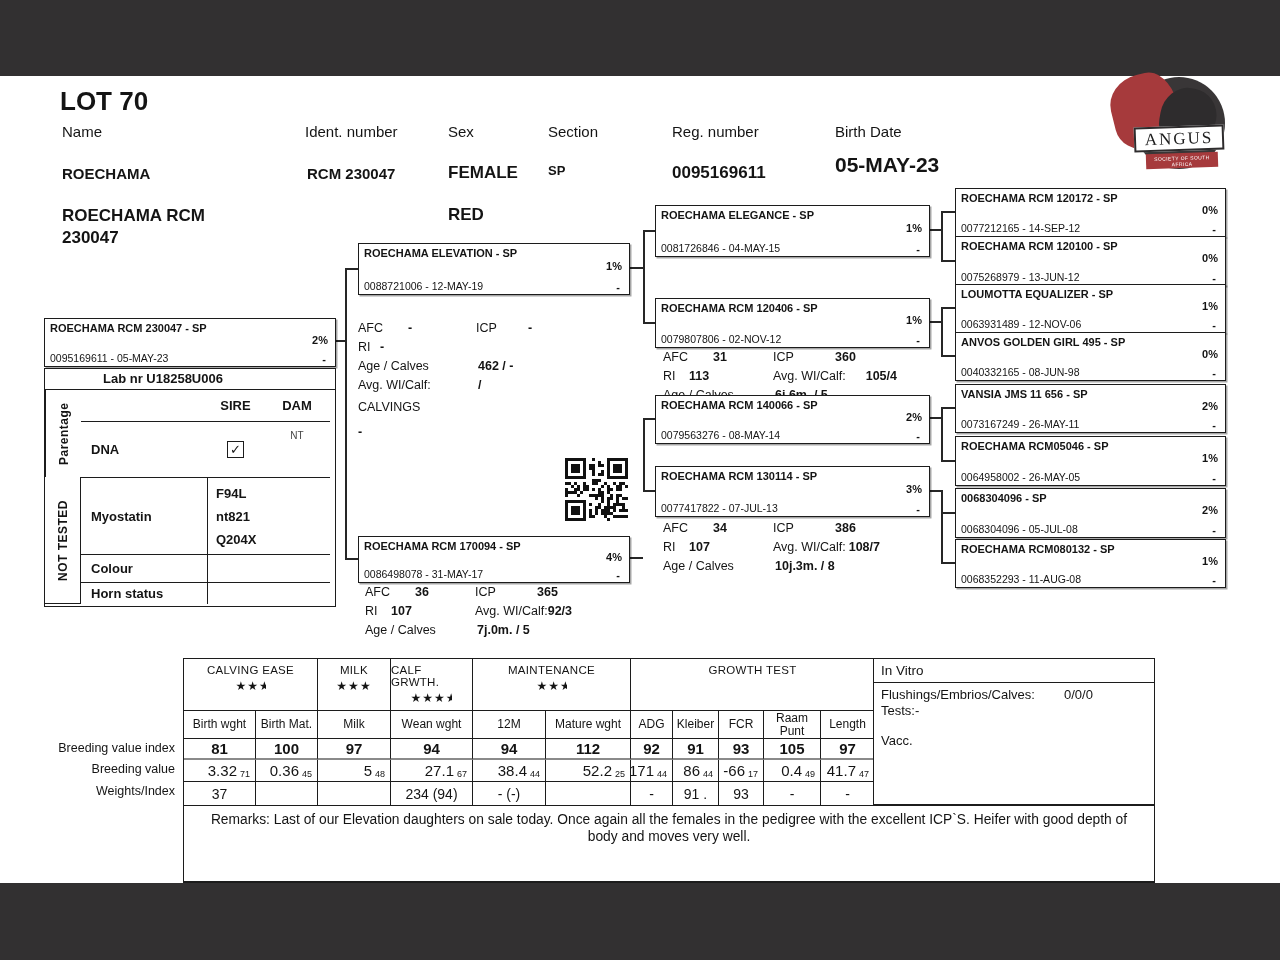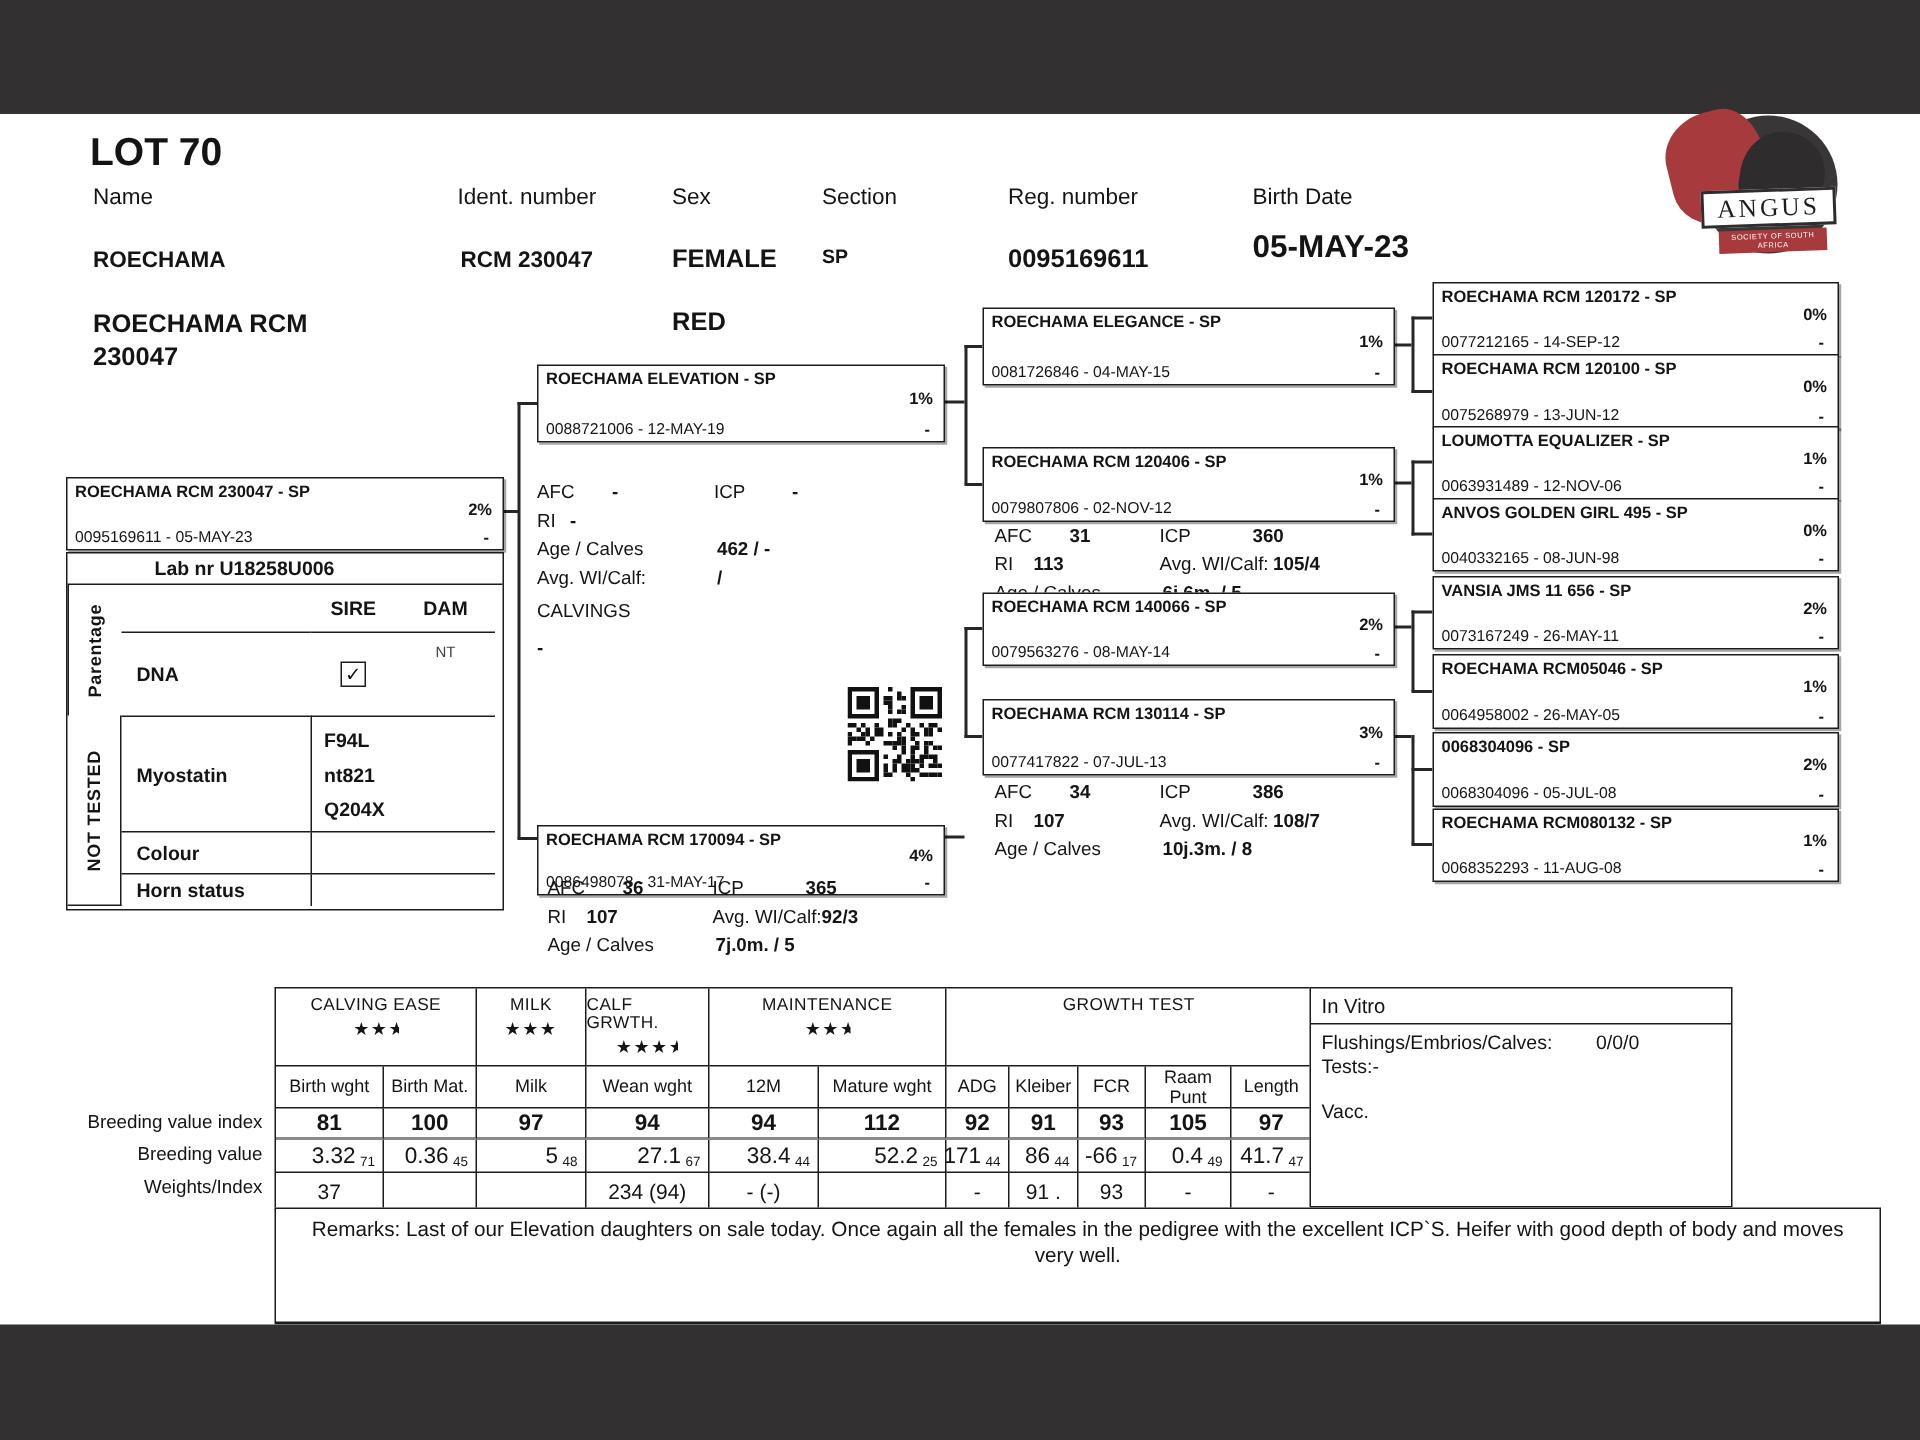--- a/index.html
+++ b/index.html
@@ -63,21 +63,21 @@
       padding-right:5px;font-size:15px;box-sizing:border-box;}
   .acc{font-size:9px;margin-left:3px;position:relative;top:3px;}
   .cw{height:24px;display:flex;align-items:center;justify-content:center;font-size:14px;box-sizing:border-box;}
   .rowlab{position:absolute;left:20px;width:155px;text-align:right;font-size:12.5px;white-space:nowrap;}
   
   .ivp{position:absolute;left:873px;top:658px;width:282px;height:147px;border:1.5px solid #1c1c1c;box-sizing:border-box;background:#fff;}
   .ivp-title{height:23px;border-bottom:1px solid #1c1c1c;line-height:23px;padding-left:7px;font-size:13.5px;}
   .ivp-line{padding-left:7px;font-size:13px;line-height:16px;position:relative;}
   .ivp-val{position:absolute;left:190px;top:0;}
   
-  .remarks{position:absolute;left:183px;top:805px;width:1071px;height:78px;border:1.5px solid #1c1c1c;
+  .remarks{position:absolute;left:183px;top:805px;width:972px;height:78px;border:1.5px solid #1c1c1c;
            border-bottom-width:2.5px;box-sizing:border-box;background:#fff;}
   .remarks p{margin:5px 12px;text-align:center;font-size:13.8px;line-height:17px;}
   
   .logo{position:absolute;left:1108px;top:74px;width:120px;height:98px;}
   .lg-circle{position:absolute;right:3px;top:3px;width:92px;height:92px;border-radius:50%;background:#393637;}
   .lg-red{position:absolute;left:4px;top:0;width:66px;height:74px;background:#a63a3c;
           border-radius:58% 42% 52% 48%/45% 55% 60% 40%;transform:rotate(-14deg);}
   .lg-dark{position:absolute;left:52px;top:14px;width:56px;height:60px;background:#2e2c2d;
            border-radius:50% 50% 55% 45%/52% 48% 58% 42%;transform:rotate(10deg);}
   .lg-banner{position:absolute;left:26px;top:52px;width:90px;height:25px;background:#fff;border:2px solid #2e2c2d;
@@ -327,21 +327,21 @@
         <rect x="27" y="57" width="3" height="3" fill="#111"></rect>
         <rect x="39" y="57" width="3" height="3" fill="#111"></rect>
         <rect x="48" y="57" width="3" height="3" fill="#111"></rect>
         <rect x="51" y="57" width="3" height="3" fill="#111"></rect>
         <rect x="54" y="57" width="3" height="3" fill="#111"></rect>
         <rect x="57" y="57" width="3" height="3" fill="#111"></rect>
         <rect x="60" y="57" width="3" height="3" fill="#111"></rect>
         <rect x="42" y="60" width="3" height="3" fill="#111"></rect>
       </svg></div>
 
-  <div class="pbox" style="left:358px;top:550px;width:270px;height:45px;">
+  <div class="pbox" style="left:358px;top:536px;width:270px;height:45px;">
     <div class="bt">ROECHAMA RCM 170094 - SP</div>
     <span class="bp">4%</span>
     <div class="bs">0086498078 - 31-MAY-17</div>
     <span class="bd">-</span>
   </div>
   <div class="stats" style="left:365px;top:583px;">
     <div class="srow"><span class="sl w50">AFC</span><span class="sv w60">36</span><span class="sl w62">ICP</span><span class="sv">365</span></div>
     <div class="srow"><span class="sl w26">RI</span><span class="sv w84">107</span><span class="sl">Avg. WI/Calf:</span><span class="sv">92/3</span></div>
     <div class="srow"><span class="sl w112">Age / Calves</span><span class="sv">7j.0m. / 5</span></div>
   </div>
@@ -353,21 +353,21 @@
     <span class="bd">-</span>
   </div>
   <div class="pbox" style="left:655px;top:298px;width:273px;height:48px;">
     <div class="bt">ROECHAMA RCM 120406 - SP</div>
     <span class="bp">1%</span>
     <div class="bs">0079807806 - 02-NOV-12</div>
     <span class="bd">-</span>
   </div>
   <div class="stats" style="left:663px;top:348px;">
     <div class="srow"><span class="sl w50">AFC</span><span class="sv w60">31</span><span class="sl w62">ICP</span><span class="sv">360</span></div>
-    <div class="srow"><span class="sl w26">RI</span><span class="sv w84">113</span><span class="sl">Avg. WI/Calf:</span><span class="sv" style="margin-left:3px;">105/4</span></div>
+    <div class="srow"><span class="sl w26">RI</span><span class="sv w84">113</span><span class="sl">Avg. WI/Calf:</span><span class="sv" style="margin-left:20px;">105/4</span></div>
     <div class="srow"><span class="sl w112">Age / Calves</span><span class="sv">6j.6m. / 5</span></div>
   </div>
   <div class="pbox" style="left:655px;top:395px;width:273px;height:47px;">
     <div class="bt">ROECHAMA RCM 140066 - SP</div>
     <span class="bp">2%</span>
     <div class="bs">0079563276 - 08-MAY-14</div>
     <span class="bd">-</span>
   </div>
   <div class="pbox" style="left:655px;top:466px;width:273px;height:49px;">
     <div class="bt">ROECHAMA RCM 130114 - SP</div>

